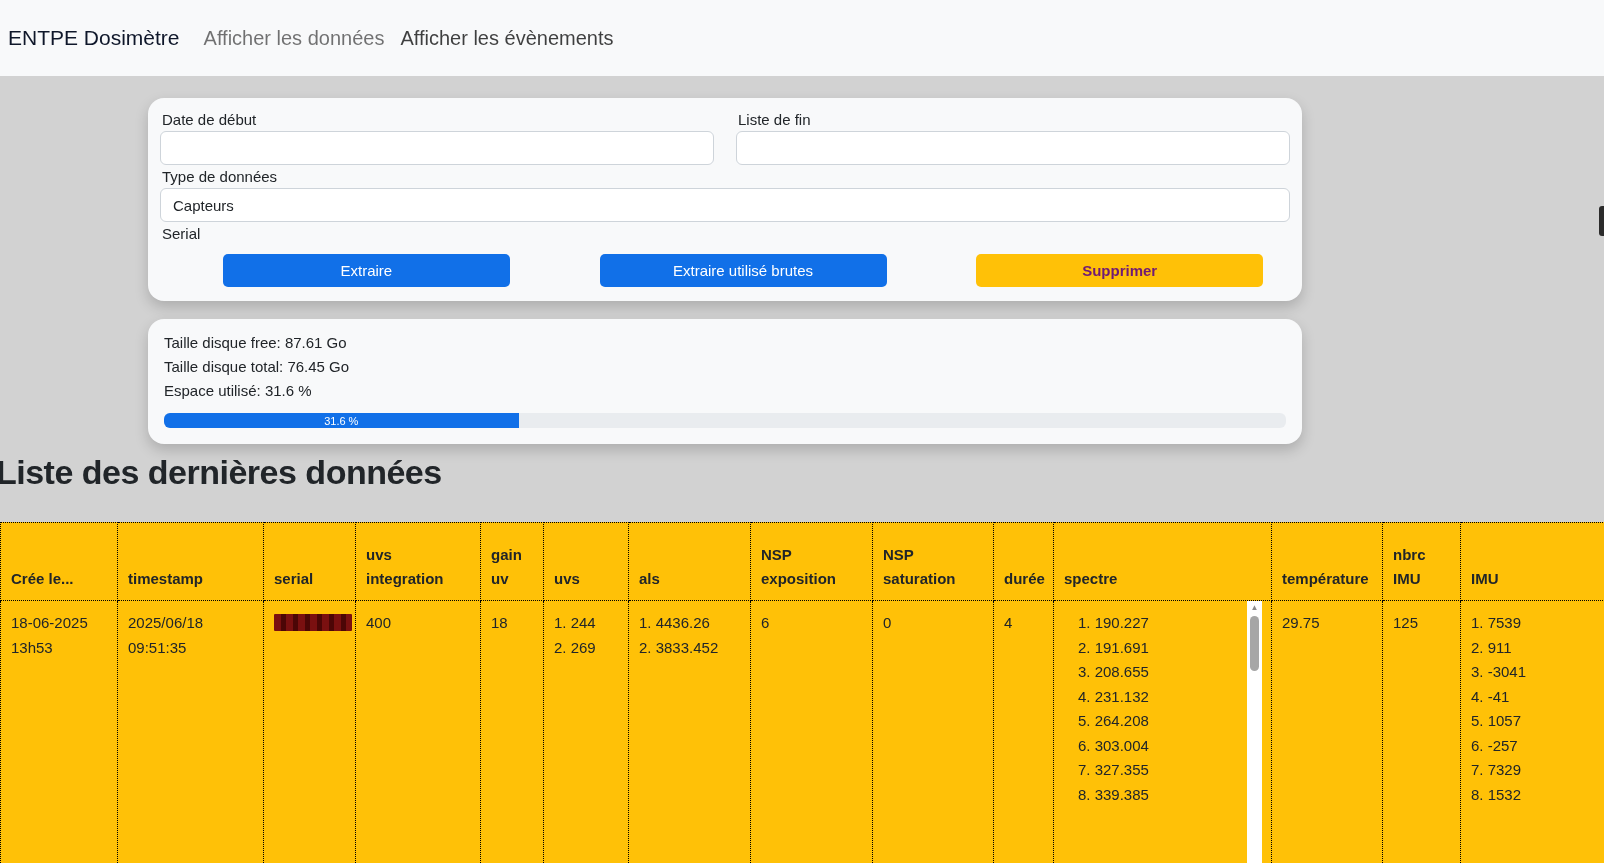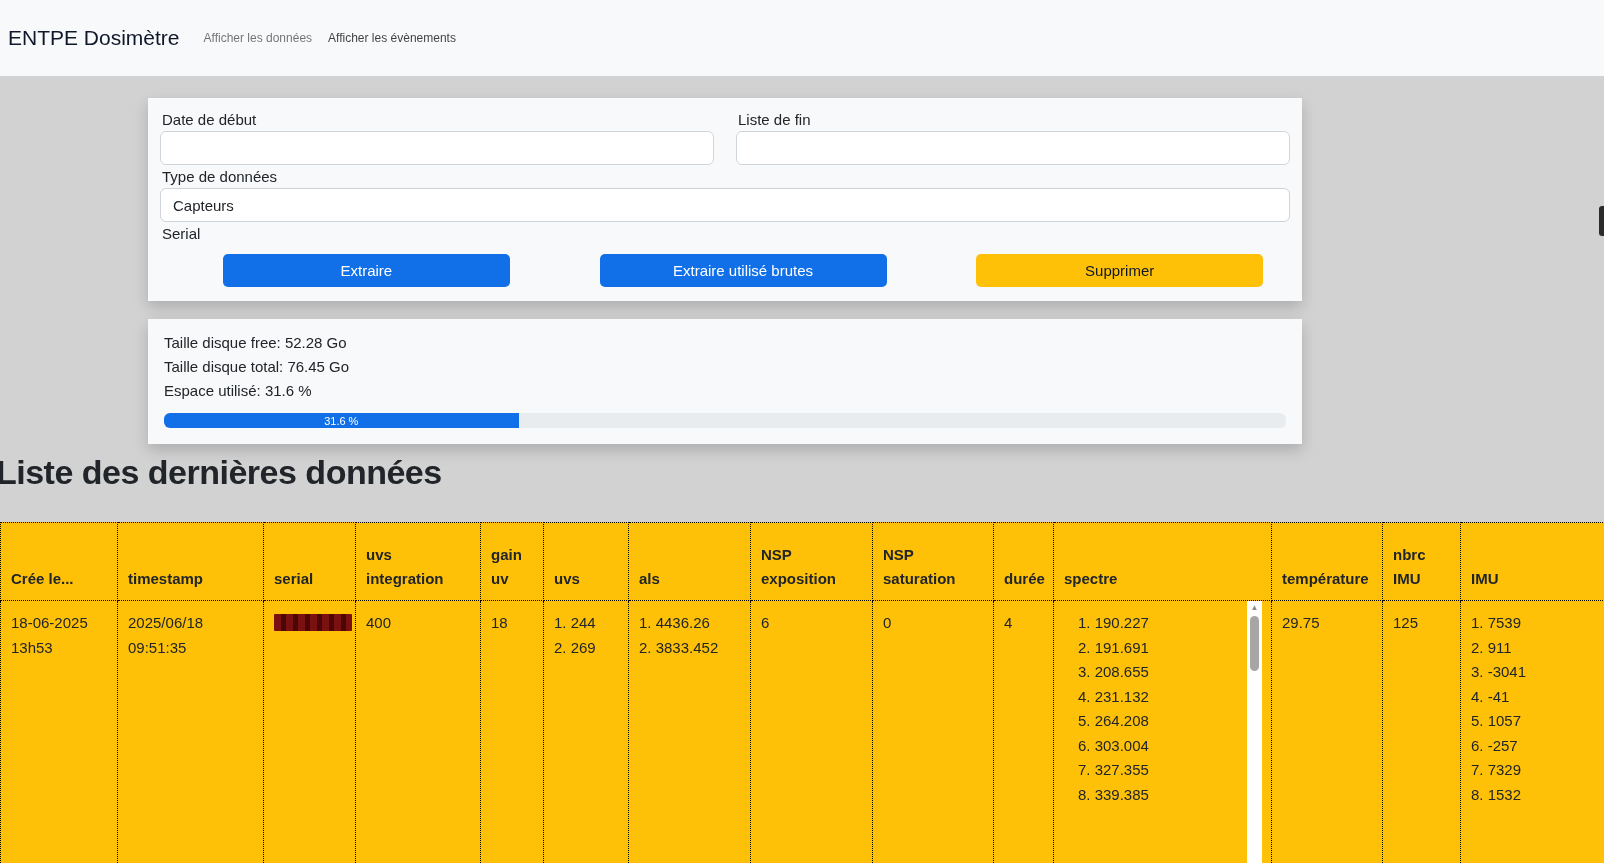--- a/index.html
+++ b/index.html
@@ -10,27 +10,27 @@
     font-family: "Liberation Sans", sans-serif;
     color: #212529;
   }
   
   .navbar {
     height: 76px; background: #f8f9fa;
     display: flex; align-items: center;
     padding: 0 16px 0 8px;
   }
   .brand { font-size: 21px; color: #0f172a; margin-right: 24px; }
-  .nav-link { font-size: 12px; text-decoration: none; cursor: pointer; }
+  .nav-link { font-size: 20px; text-decoration: none; cursor: pointer; }
   .nav-link.muted { color: rgba(0,0,0,.55); margin-right: 16px; }
   .nav-link.strong { color: rgba(0,0,0,.75); }
   
   .card {
     margin-left: 148px; width: 1154px;
-    background: #f8f9fa; border-radius: 0;
+    background: #f8f9fa; border-radius: 16px;
     box-shadow: 0 6px 14px rgba(0,0,0,.18);
     padding: 10px 12px 14px 12px;
   }
   .card.form-card { margin-top: 22px; }
   .card.disk-card { margin-top: 18px; padding: 12px 16px 16px 16px; }
   .form-row { display: flex; gap: 22px; }
   .form-col { flex: 1; }
   .field-label { font-size: 15px; margin: 3px 0 3px 2px; color: #212529; }
   .text-input, .select-box {
     width: 100%; height: 34px;
@@ -44,21 +44,21 @@
   .select-box { display: flex; align-items: center; cursor: pointer; }
   .btn-row { display: flex; margin-top: 12px; }
   .btn-cell { flex: 1; display: flex; justify-content: center; }
   .btn {
     width: 287px; height: 33px;
     border: none; border-radius: 5px;
     font-family: "Liberation Sans", sans-serif;
     font-size: 15px; cursor: pointer; margin-left: 36px;
   }
   .btn-primary { background: #1170e8; color: #ffffff; }
-  .btn-warning { background: #ffc107; color: #0f172a; }
+  .btn-warning { background: #ffc107; color: #701a75; font-weight: bold; }
   
   .disk-line { font-size: 15px; line-height: 24px; color: #212529; }
   .progress {
     margin-top: 10px; height: 15px;
     background: #e9ecef; border-radius: 6px;
     overflow: hidden; width: 100%;
   }
   .progress-fill {
     height: 100%; background: #1170e8;
     display: flex; align-items: center; justify-content: center;
@@ -160,21 +160,21 @@
     <div class="btn-cell">
       <button class="btn btn-primary">Extraire utilisé brutes</button>
     </div>
     <div class="btn-cell">
       <button class="btn btn-warning">Supprimer</button>
     </div>
   </div>
 </div>
 
 <div class="card disk-card">
-  <div class="disk-line">Taille disque free: 52.28 Go</div>
+  <div class="disk-line">Taille disque free: 87.61 Go</div>
   <div class="disk-line">Taille disque total: 76.45 Go</div>
   <div class="disk-line">Espace utilisé: 31.6 %</div>
   <div class="progress">
     <div class="progress-fill" style="width: 31.6%;">
       <span class="progress-label">31.6 %</span>
     </div>
   </div>
 </div>
 
 <h1 class="section-title">Liste des dernières données</h1>

